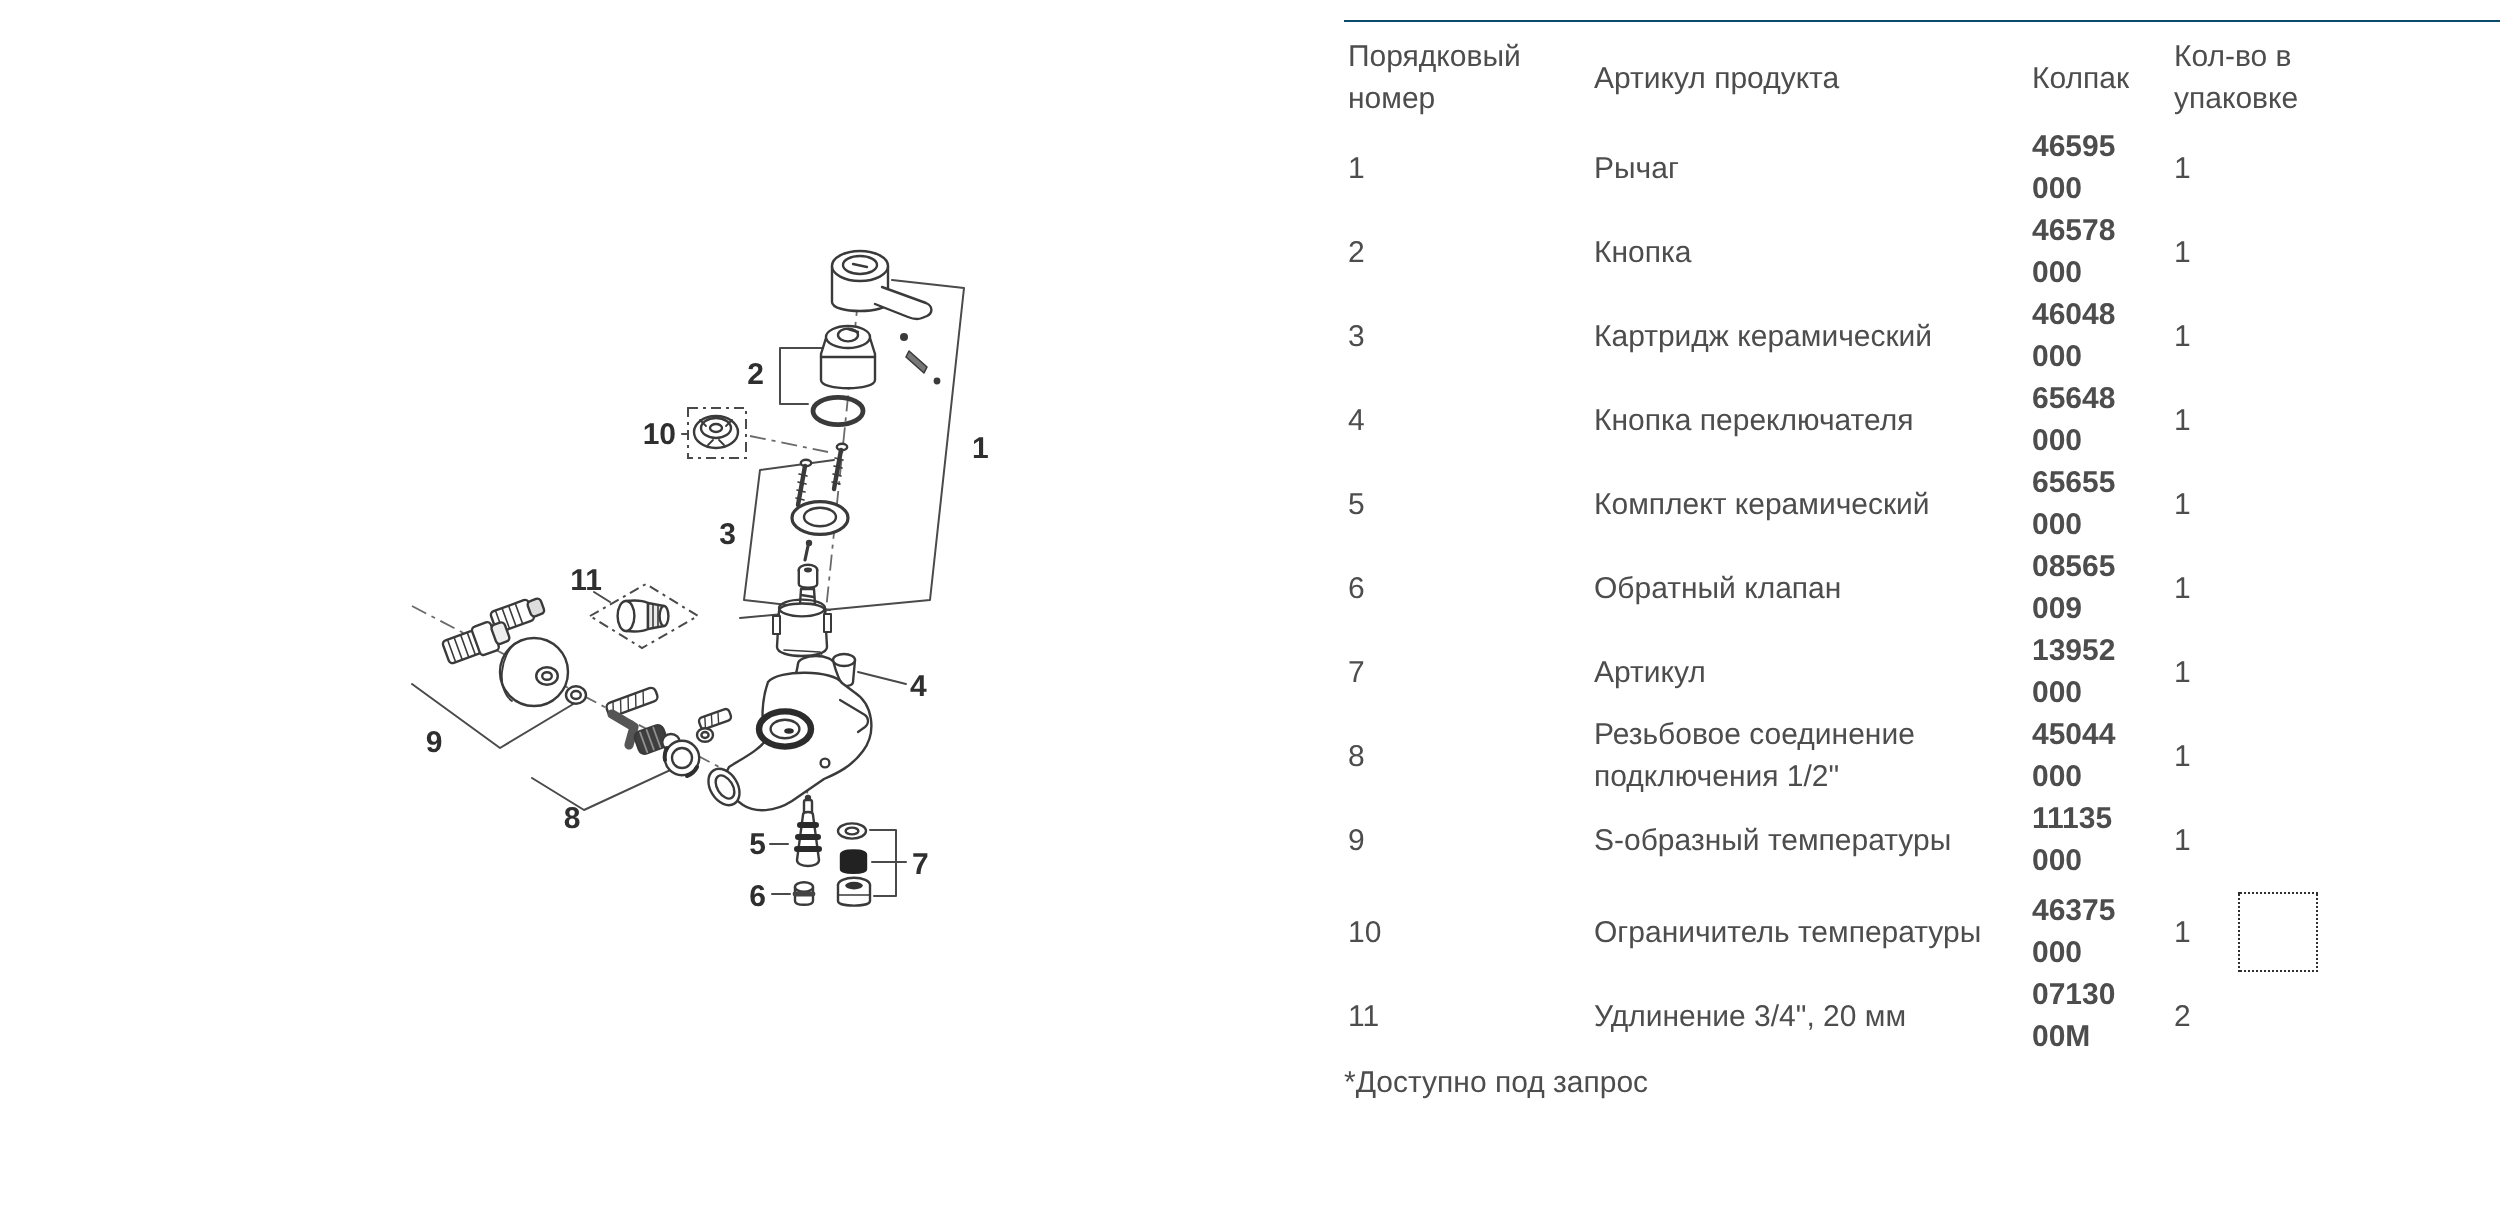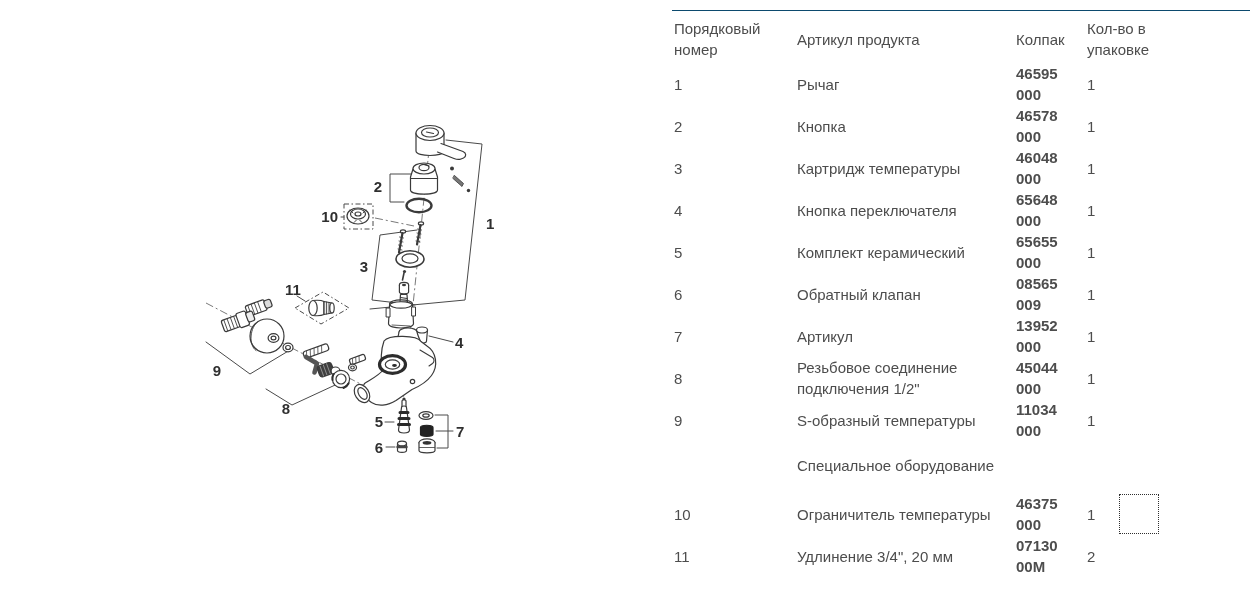--- a/index.html
+++ b/index.html
@@ -248,21 +248,21 @@
       <tr class="datarow">
         <td>2</td>
         <td>Кнопка</td>
         <td>
               <span class="article-val">46578 000</span>
             </td>
         <td>1</td>
       </tr>
       <tr class="datarow">
         <td>3</td>
-        <td>Картридж температуры</td>
+        <td>Картридж керамический</td>
         <td>
               <span class="article-val">46048 000</span>
             </td>
         <td>1</td>
       </tr>
       <tr class="datarow">
         <td>4</td>
         <td>Кнопка переключателя</td>
         <td>
               <span class="article-val">65648 000</span>
@@ -298,31 +298,25 @@
         <td>Резьбовое соединение подключения 1/2"</td>
         <td>
               <span class="article-val">45044 000</span>
             </td>
         <td>1</td>
       </tr>
       <tr class="datarow">
         <td>9</td>
         <td>S-образный температуры</td>
         <td>
-              <span class="article-val">11034 000</span>
-            </td>
-        <td>1</td>
-      </tr>
-
-      <tr class="sectionrow">
-        <td></td>
-        <td>Специальное оборудование</td>
-        <td></td>
-        <td></td>
-      </tr>
+              <span class="article-val">11135 000</span>
+            </td>
+        <td>1</td>
+      </tr>
+
       <tr class="spacer">
             <td colspan="4"></td>
           </tr>
 
       <tr class="datarow">
         <td>10</td>
         <td>Ограничитель температуры</td>
         <td>
               <span class="article-val">46375 000</span>
             </td>
@@ -337,14 +331,15 @@
         <td>11</td>
         <td>Удлинение 3/4", 20 мм</td>
         <td>
               <span class="article-val">07130 00M</span>
             </td>
         <td>2</td>
       </tr>
     </tbody>
       </table>
 
+    <div class="footnote">*Доступно под запрос</div>
   </div>
 </div>
 
 </body></html>

